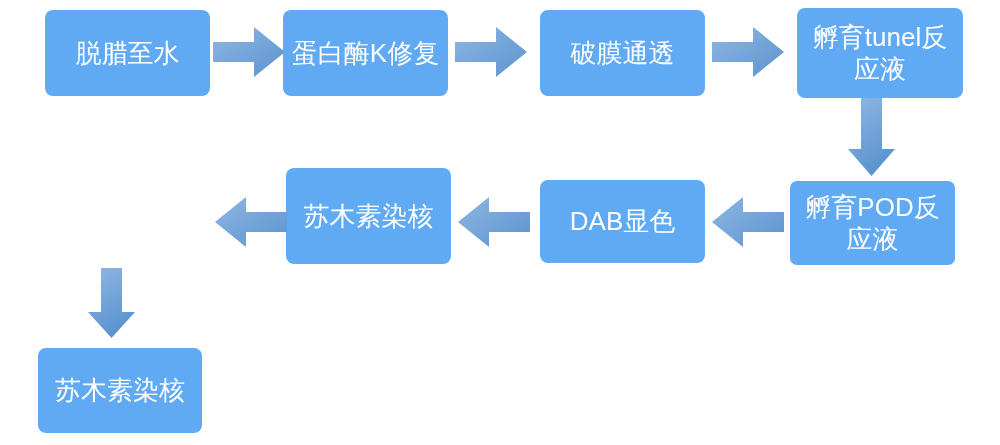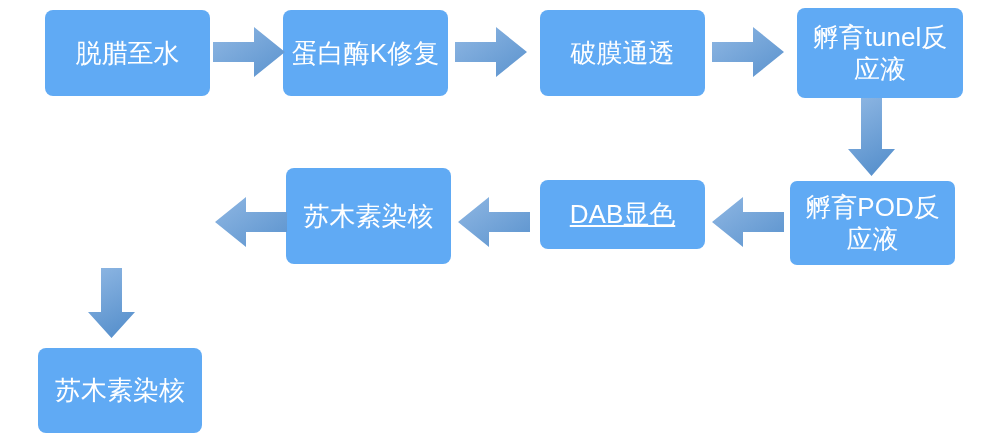--- a/index.html
+++ b/index.html
@@ -35,21 +35,21 @@
     padding: 2px 8px;
     box-sizing: border-box;
   }
   .arrow { position: absolute; display: block; }
   
   .n1 { left: 45px;  top: 10px;  width: 165px; height: 86px; }
   .n2 { left: 283px; top: 10px;  width: 165px; height: 86px; }
   .n3 { left: 540px; top: 10px;  width: 165px; height: 86px; }
   .n4 { left: 797px; top: 8px;   width: 166px; height: 90px; }
   .n5 { left: 790px; top: 181px; width: 165px; height: 84px; border-radius: 7px; }
-  .n6 { left: 540px; top: 180px; width: 165px; height: 69px; text-decoration: underline; }
+  .n6 { left: 540px; top: 180px; width: 165px; height: 83px; }
   .n7 { left: 286px; top: 168px; width: 165px; height: 96px; }
   .n8 { left: 45px;  top: 182px; width: 165px; height: 85px; }
   .n9 { left: 38px;  top: 348px; width: 164px; height: 85px; }
   
   .a1 { left: 213px; top: 27px; }
   .a2 { left: 455px; top: 27px; }
   .a3 { left: 712px; top: 27px; }
   .a4 { left: 848px; top: 98px; }
   .a5 { left: 712px; top: 197px; }
   .a6 { left: 458px; top: 197px; }

